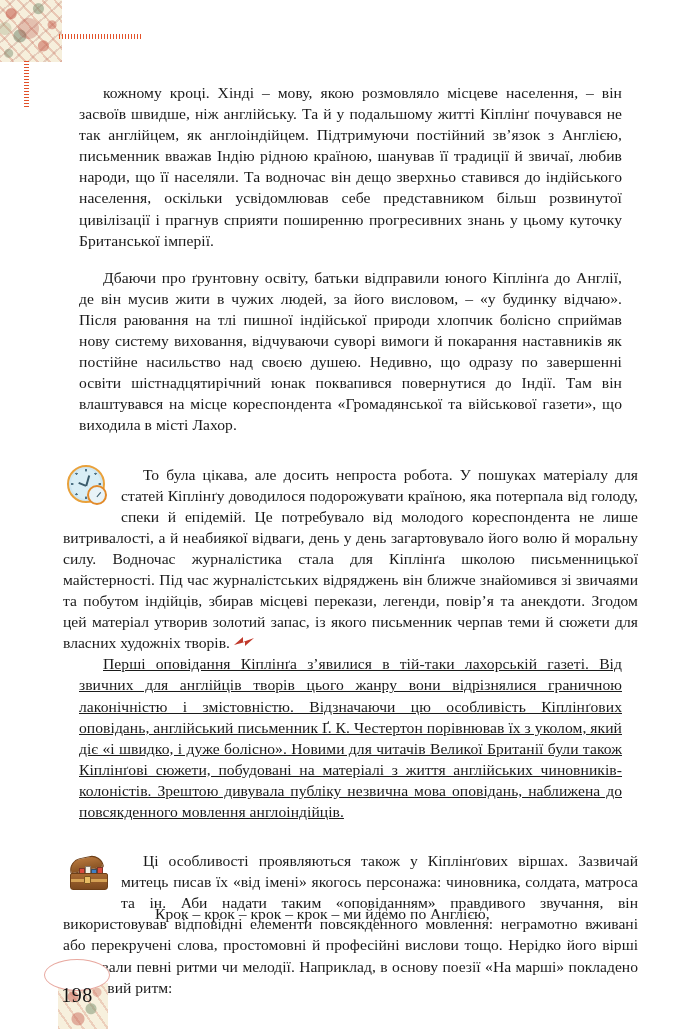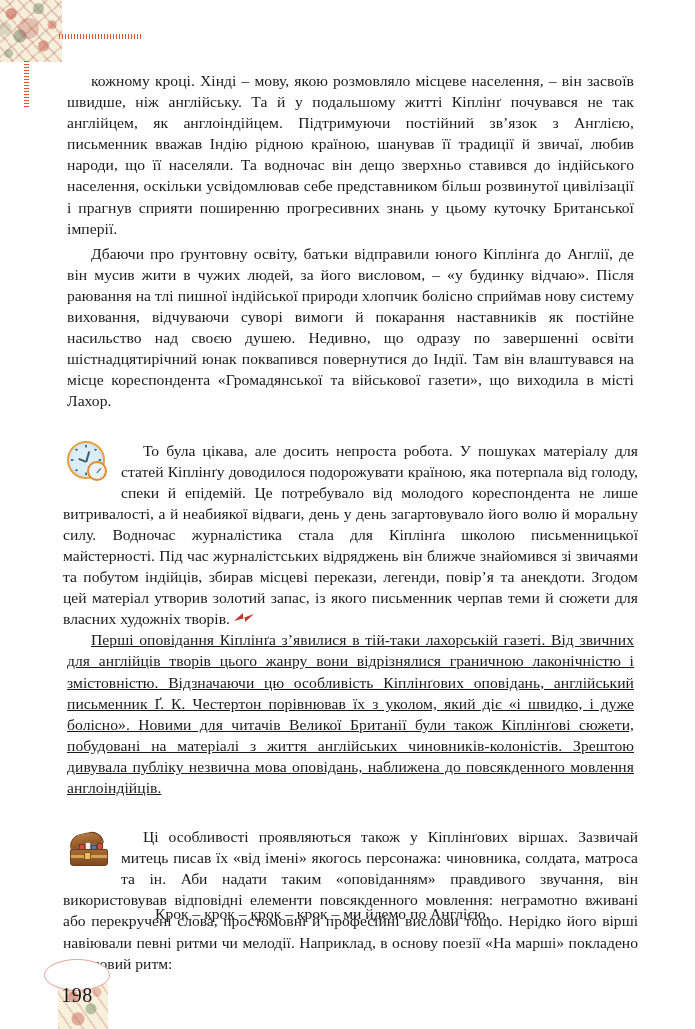--- a/index.html
+++ b/index.html
@@ -74,21 +74,21 @@
   }
 
   
   .text-col {
     position: absolute;
     left: 63px;
     top: 66px;
     width: 575px;
   }
   p.body-par {
-    margin: 4px;
+    margin: 16px;
     text-align: justify;
     text-justify: inter-word;
     font-size: 15.6px;
     line-height: 21.1px;
     letter-spacing: .05px;
     text-indent: 24px;
     hyphens: manual;
   }
   p.gap-before { margin-top: 0px; text-decoration: underline; }
 

